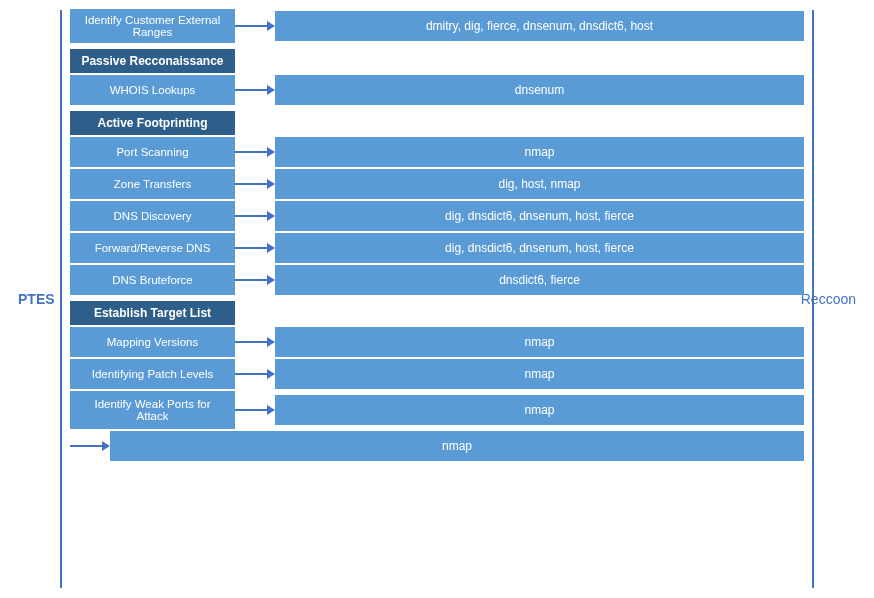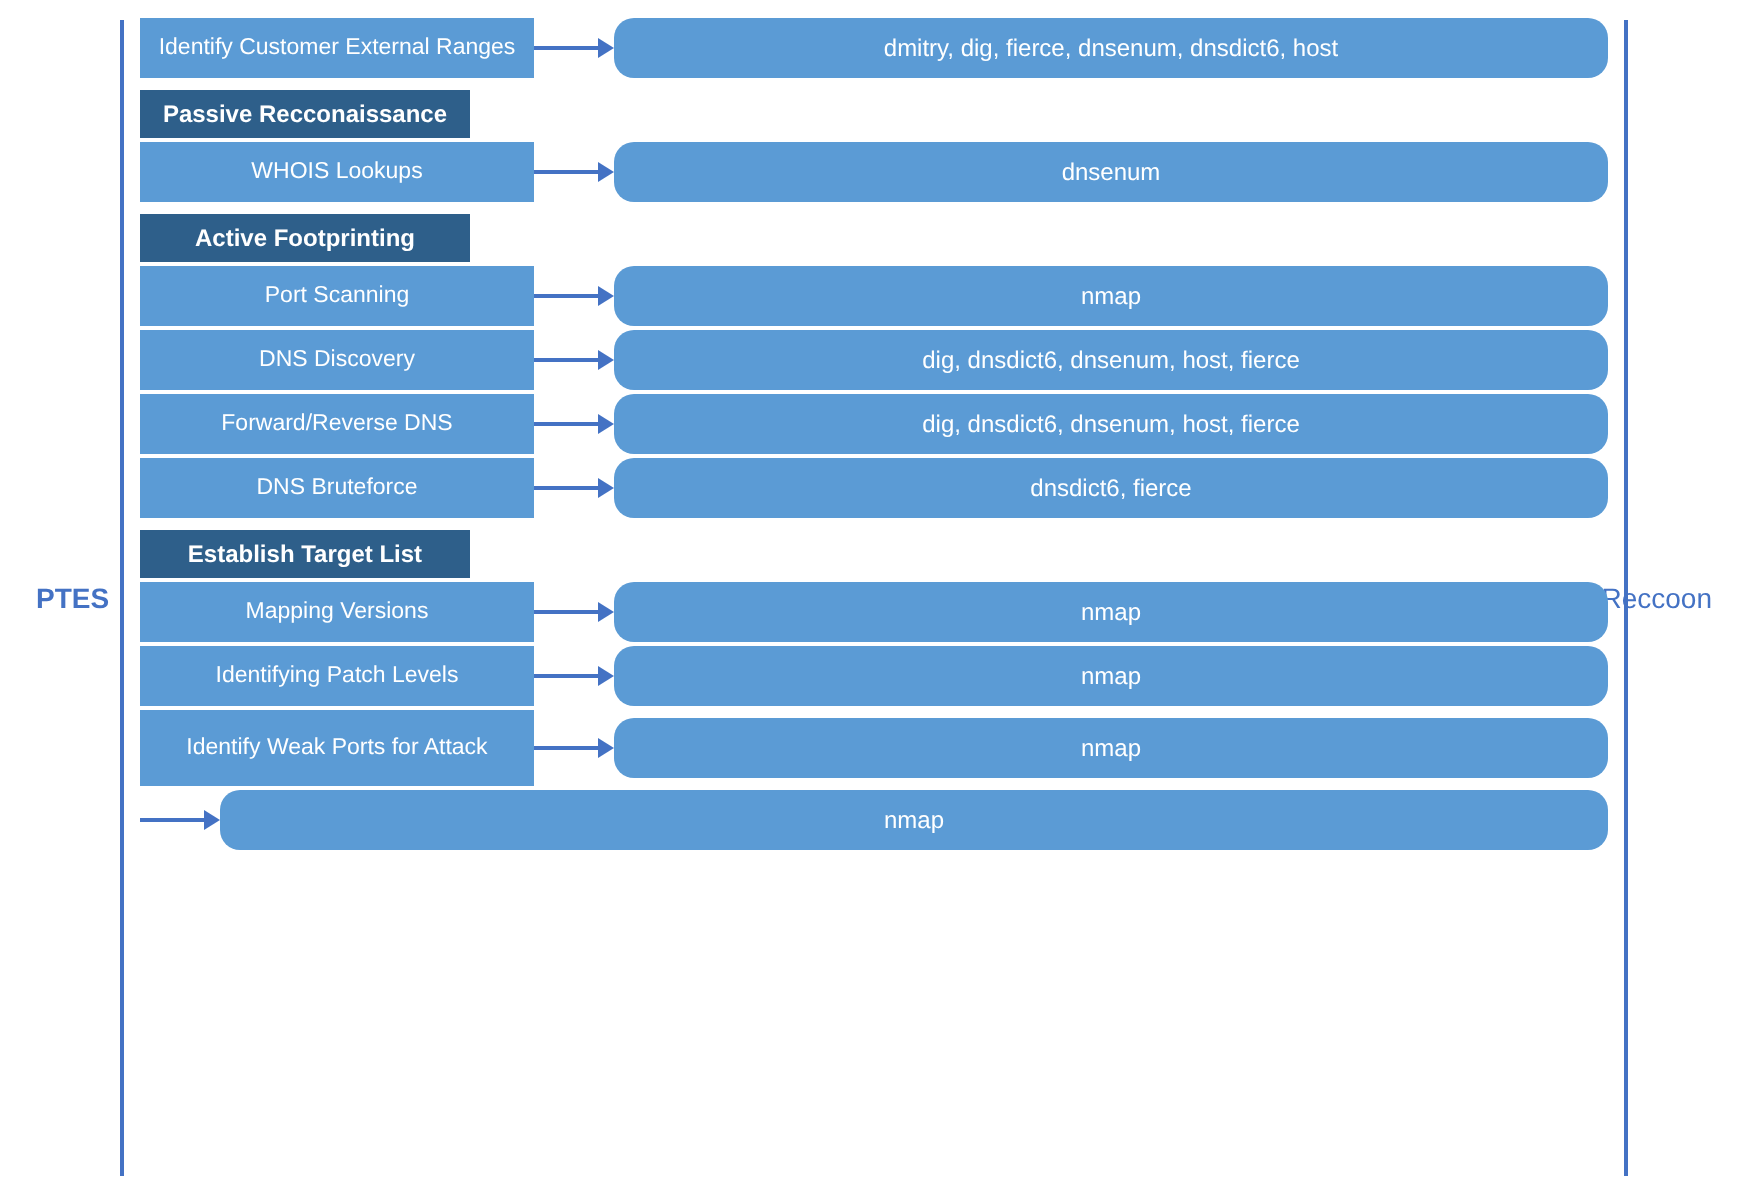--- a/index.html
+++ b/index.html
@@ -92,21 +92,21 @@
       align-items: center;
       margin-top: 1px;
     }
 
     .left-box {
       background: #5B9BD5;
       color: #fff;
       padding: 5px 8px;
       font-size: 11.5px;
       text-align: center;
-      width: 197px;
+      width: 165px;
       min-height: 30px;
       display: flex;
       align-items: center;
       justify-content: center;
     }
 
     .arrow {
       display: flex;
       align-items: center;
       width: 40px;
@@ -131,21 +131,20 @@
       background: #5B9BD5;
       color: #fff;
       padding: 5px 10px;
       font-size: 12px;
       text-align: center;
       flex: 1;
       min-height: 30px;
       display: flex;
       align-items: center;
       justify-content: center;
-      border-radius: 10px;
     }
 
     .section-group {
       display: flex;
       flex-direction: column;
       gap: 1px;
     }
   </style>
 </head>
 <body>
@@ -200,20 +199,32 @@
         <div class="arrow">
           <div class="arrow-line"></div>
           <div class="arrow-head"></div>
         </div>
         <div class="right-box">
           <span>nmap</span>
         </div>
       </div>
       <div class="row">
         <div class="left-box">
+          <span>Zone Transfers</span>
+        </div>
+        <div class="arrow">
+          <div class="arrow-line"></div>
+          <div class="arrow-head"></div>
+        </div>
+        <div class="right-box">
+          <span>dig, host, nmap</span>
+        </div>
+      </div>
+      <div class="row">
+        <div class="left-box">
           <span>DNS Discovery</span>
         </div>
         <div class="arrow">
           <div class="arrow-line"></div>
           <div class="arrow-head"></div>
         </div>
         <div class="right-box">
           <span>dig, dnsdict6, dnsenum, host, fierce</span>
         </div>
       </div>

